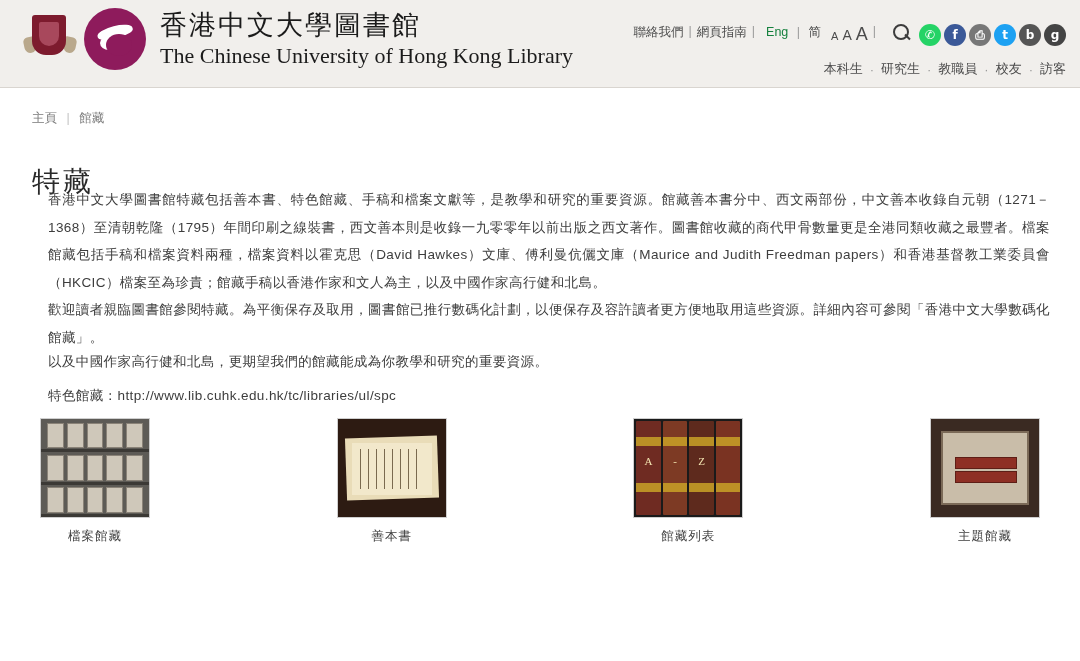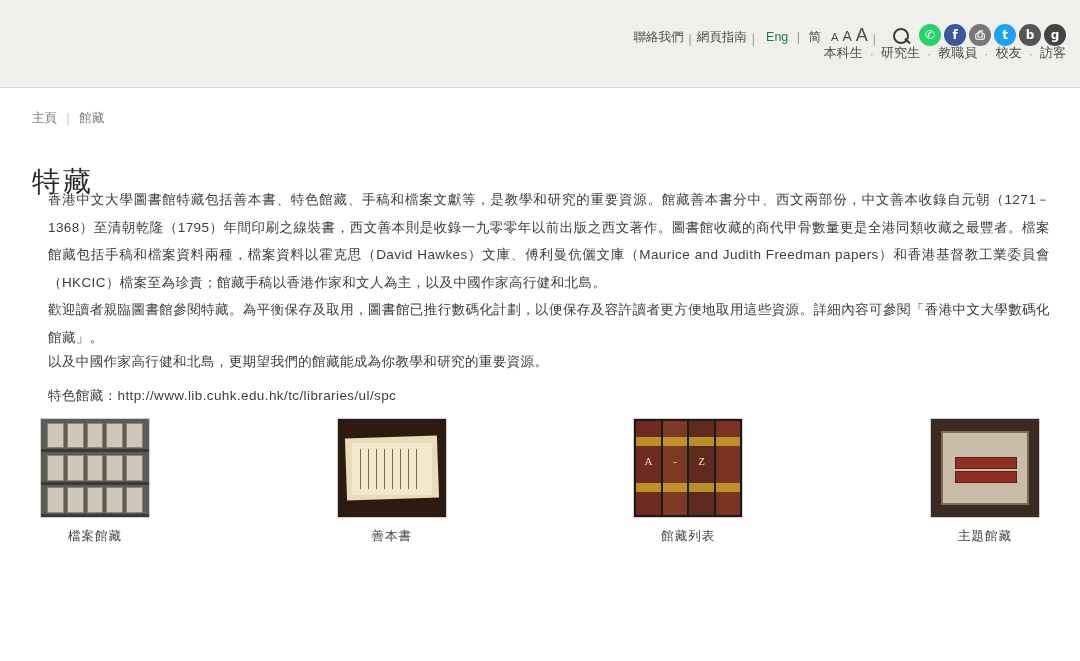--- a/index.html
+++ b/index.html
@@ -91,21 +91,21 @@
   .title-en {
     font-family: "Liberation Serif", serif;
     font-size: 22px;
     color: #1b1b1b;
     margin-top: 3px;
   }
 
   .util-row {
     position: absolute;
     right: 14px; top: 24px;
-    display: flex; align-items: flex-end;
+    display: flex; align-items: flex-start;
     font-size: 12.5px;
     color: #4b4b4b;
     margin-left: 11px;
   }
   .util-row .link { color: #4b4b4b; cursor: pointer; white-space: nowrap; }
   .util-row .sep { margin: 0 5px; color: #9a9a9a; }
   .util-row .langs { margin-left: 6px; }
   .util-row .langs .cur { color: #15803d; }
   .sizes { margin-left: 10px; display: flex; align-items: baseline; gap: 4px; color: #4b4b4b; }
   .sizes .s1 { font-size: 11px; }
@@ -133,21 +133,21 @@
   }
   .soc.wa { background: #25d366; }
   .soc.fb { background: #3b5998; }
   .soc.pr { background: #777777; }
   .soc.tw { background: #1da1f2; }
   .soc.bl { background: #555555; }
   .soc.gp { background: #444444; }
 
   .nav-row {
     position: absolute;
-    right: 14px; top: 44px;
+    right: 14px; top: 60px;
     display: flex; align-items: center;
     font-size: 13px; color: #4b4b4b;
   }
   .nav-row .item { cursor: pointer; white-space: nowrap; }
   .nav-row .dot { margin: 0 7px; color: #9a9a9a; }
 
   
   .content {
     position: relative;
     padding: 0 0 0 0;
@@ -235,20 +235,32 @@
   .art-case .glass { position:absolute; left:10px; top:12px; right:10px; bottom:12px; background:#c9bda9; border:2px solid #7b6a58; }
   .art-case .bk { position:absolute; background:#8e2f24; border:1px solid #5d1e16; }
 </style>
 </head>
 <body>
 
 <div id="page">
 
   <div class="header">
 
+    <div class="logo-block">
+      <div class="crest">
+        <div class="wing-l"></div>
+          <div class="wing-r"></div>
+          <div class="shield"></div>
+      </div>
+      <div class="bird"></div>
+      <div class="titles">
+        <div class="title-cn">香港中文大學圖書館</div>
+        <div class="title-en">The Chinese University of Hong Kong Library</div>
+      </div>
+    </div>
 
     <div class="util-row">
       <span class="link">聯絡我們</span>
       <span class="sep">|</span>
       <span class="link">網頁指南</span>
       <span class="sep">|</span>
       <span class="langs">
         <span class="cur">Eng</span>
         <span class="sep">|</span>
         <span>简</span>

